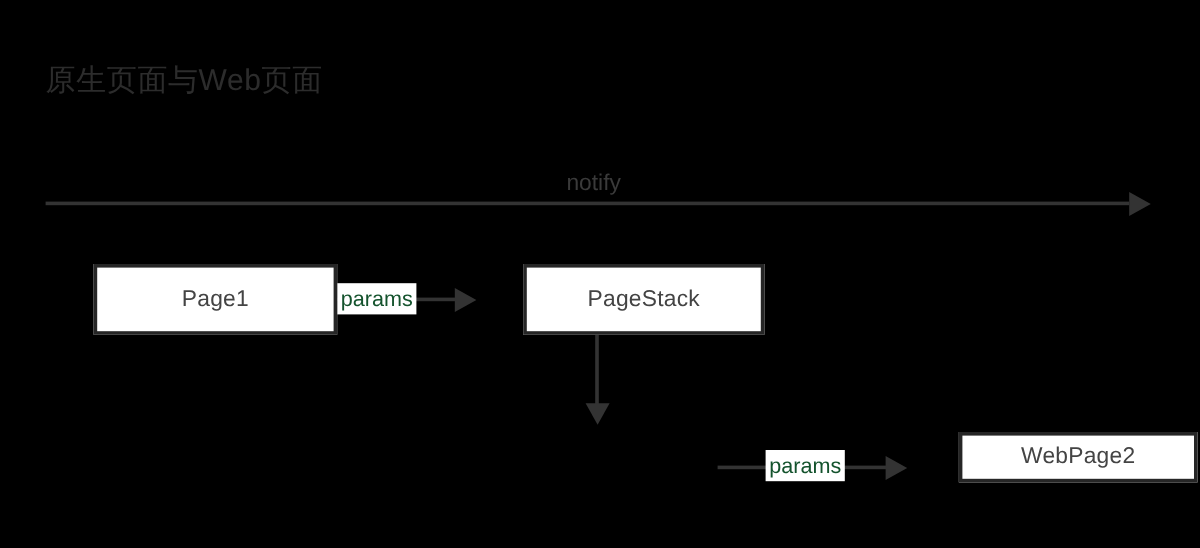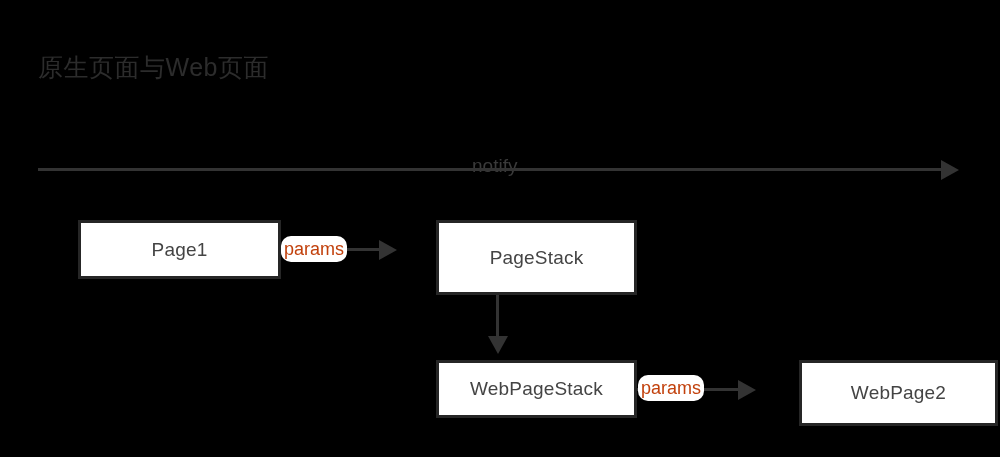--- a/index.html
+++ b/index.html
@@ -46,23 +46,23 @@
     align-items: center;
     justify-content: center;
     color: #444444;
     font-size: 19px;
     letter-spacing: 0.2px;
     white-space: nowrap;
     margin-left: 39px;
   }
 
   #node-page1      { left: 39px;  top: 220px; width: 203px; height: 59px; }
-  #node-pagestack  { left: 397px; top: 220px; width: 201px; height: 75px; }
+  #node-pagestack  { left: 397px; top: 220px; width: 201px; height: 59px; }
   #node-webpagestack { left: 397px; top: 360px; width: 201px; height: 58px; }
-  #node-webpage2   { left: 760px; top: 360px; width: 199px; height: 66px; }
+  #node-webpage2   { left: 760px; top: 360px; width: 199px; height: 42px; }
 
   
   .edge-line {
     position: absolute;
     background: #333333;
   }
   .edge-h { height: 3px; }
   .edge-v { width: 3px; }
 
   #notify-line      { left: 38px;  top: 168px; width: 903px; }
@@ -90,39 +90,38 @@
 
   #notify-arrow      { left: 941px; top: 160px; }
   #edge-page1-arrow  { left: 379px; top: 240px; }
   #edge-down-arrow   { left: 488px; top: 336px; }
   #edge-wps-arrow    { left: 738px; top: 380px; }
 
   
   .edge-label {
     position: absolute;
     background: #ffffff;
-    color: #c2410c;
+    color: #14532d;
     font-size: 18px;
     line-height: 26px;
     padding: 0 3px;
     white-space: nowrap;
     box-sizing: border-box;
-    border-radius: 10px;
   }
   #label-params-1 { left: 281px; top: 236px; }
   #label-params-2 { left: 638px; top: 375px; }
 
   .axis-label {
     position: absolute;
     color: #3a3a3a;
     font-size: 19px;
     white-space: nowrap;
     background: transparent;
   }
-  #label-notify { left: 472px; top: 142px; margin-top: 13px; }
+  #label-notify { left: 472px; top: 142px; }
 </style>
 </head>
 <body>
 
 <div id="diagram-canvas">
 
   <div class="diagram-title">原生页面与Web页面</div>
 
   <div class="axis-label" id="label-notify">notify</div>
   <div class="edge-line edge-h" id="notify-line"></div>
@@ -134,16 +133,15 @@
 
   <div class="edge-line edge-v" id="edge-down-line"></div>
   <div class="arrow-down" id="edge-down-arrow"></div>
 
   <div class="edge-line edge-h" id="edge-wps-line"></div>
   <div class="arrow-right" id="edge-wps-arrow"></div>
   <div class="edge-label" id="label-params-2">params</div>
 
   <div class="node" id="node-page1">Page1</div>
   <div class="node" id="node-pagestack">PageStack</div>
-  <div class="node" id="node-webpagestack">WebPageStack</div>
   <div class="node" id="node-webpage2">WebPage2</div>
 
 </div>
 
 </body></html>

